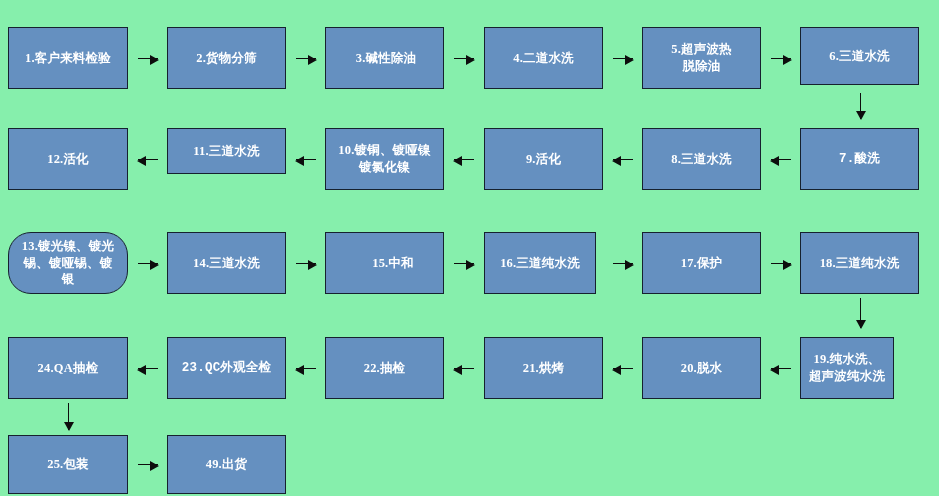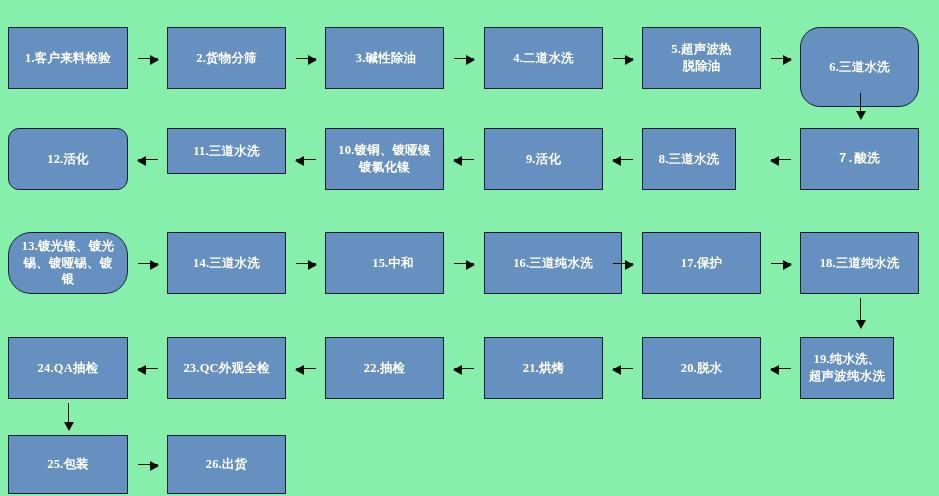--- a/index.html
+++ b/index.html
@@ -92,54 +92,54 @@
   <div class="node" style="left:325px; top:27px; width:119px; height:62px;padding-left:8px;">3.碱性除油</div>
   <div class="arrow h right" style="left:454px; top:58px; width:20px;"></div>
 
   <div class="node" style="left:484px; top:27px; width:119px; height:62px;">4.二道水洗</div>
   <div class="arrow h right" style="left:613px; top:58px; width:20px;"></div>
 
   <div class="node" style="left:642px; top:27px; width:119px; height:62px;">5.超声波热
 脱除油</div>
   <div class="arrow h right" style="left:771px; top:58px; width:20px;"></div>
 
-  <div class="node" style="left:800px; top:27px; width:119px; height:80px;border-radius:20px;">6.三道水洗</div>
+  <div class="node" style="left:800px; top:27px; width:119px; height:58px;">6.三道水洗</div>
 
   <div class="arrow v" style="left:860px; top:93px; height:26px;"></div>
 
   <div class="node" style="left:800px; top:128px; width:119px; height:62px;font-family:Liberation Mono, monospace;">7.酸洗</div>
   <div class="arrow h left" style="left:771px; top:159px; width:20px;"></div>
 
-  <div class="node" style="left:642px; top:128px; width:94px; height:62px;">8.三道水洗</div>
+  <div class="node" style="left:642px; top:128px; width:119px; height:62px;">8.三道水洗</div>
   <div class="arrow h left" style="left:613px; top:159px; width:20px;"></div>
 
   <div class="node" style="left:484px; top:128px; width:119px; height:62px;">9.活化</div>
   <div class="arrow h left" style="left:454px; top:159px; width:20px;"></div>
 
   <div class="node" style="left:325px; top:128px; width:119px; height:62px;">10.镀铜、镀哑镍
 镀氯化镍</div>
   <div class="arrow h left" style="left:296px; top:159px; width:20px;"></div>
 
   <div class="node" style="left:167px; top:128px; width:119px; height:46px;">11.三道水洗</div>
   <div class="arrow h left" style="left:138px; top:159px; width:20px;"></div>
 
-  <div class="node" style="left:8px;   top:128px; width:120px; height:62px;border-radius:11px;">12.活化</div>
+  <div class="node" style="left:8px;   top:128px; width:120px; height:62px;">12.活化</div>
 
   <div class="node" style="left:8px;   top:232px; width:120px; height:62px;border-radius:23px;">13.镀光镍、镀光
 锡、镀哑锡、镀
 银</div>
   <div class="arrow h right" style="left:138px; top:263px; width:20px;"></div>
 
   <div class="node" style="left:167px; top:232px; width:119px; height:62px;">14.三道水洗</div>
   <div class="arrow h right" style="left:296px; top:263px; width:20px;"></div>
 
   <div class="node" style="left:325px; top:232px; width:119px; height:62px;padding-left:22px;">15.中和</div>
   <div class="arrow h right" style="left:454px; top:263px; width:20px;"></div>
 
-  <div class="node" style="left:484px; top:232px; width:138px; height:62px;">16.三道纯水洗</div>
+  <div class="node" style="left:484px; top:232px; width:112px; height:62px;">16.三道纯水洗</div>
   <div class="arrow h right" style="left:613px; top:263px; width:20px;"></div>
 
   <div class="node" style="left:642px; top:232px; width:119px; height:62px;">17.保护</div>
   <div class="arrow h right" style="left:771px; top:263px; width:20px;"></div>
 
   <div class="node" style="left:800px; top:232px; width:119px; height:62px;">18.三道纯水洗</div>
 
   <div class="arrow v" style="left:860px; top:298px; height:30px;"></div>
 
   <div class="node" style="left:800px; top:337px; width:94px; height:62px;">19.纯水洗、
@@ -148,25 +148,25 @@
 
   <div class="node" style="left:642px; top:337px; width:119px; height:62px;">20.脱水</div>
   <div class="arrow h left" style="left:613px; top:368px; width:20px;"></div>
 
   <div class="node" style="left:484px; top:337px; width:119px; height:62px;">21.烘烤</div>
   <div class="arrow h left" style="left:454px; top:368px; width:20px;"></div>
 
   <div class="node" style="left:325px; top:337px; width:119px; height:62px;">22.抽检</div>
   <div class="arrow h left" style="left:296px; top:368px; width:20px;"></div>
 
-  <div class="node" style="left:167px; top:337px; width:119px; height:62px;">23.QC外观全检</div>
+  <div class="node" style="left:167px; top:337px; width:119px; height:62px;font-family:Liberation Mono, monospace;">23.QC外观全检</div>
   <div class="arrow h left" style="left:138px; top:368px; width:20px;"></div>
 
   <div class="node" style="left:8px;   top:337px; width:120px; height:62px;">24.QA抽检</div>
 
   <div class="arrow v" style="left:68px; top:403px; height:27px;"></div>
 
   <div class="node" style="left:8px;   top:435px; width:120px; height:59px;">25.包装</div>
   <div class="arrow h right" style="left:138px; top:464px; width:20px;"></div>
 
-  <div class="node" style="left:167px; top:435px; width:119px; height:59px;">26.出货</div>
+  <div class="node" style="left:167px; top:435px; width:119px; height:59px;">49.出货</div>
 
 </div>
 
 </body></html>

